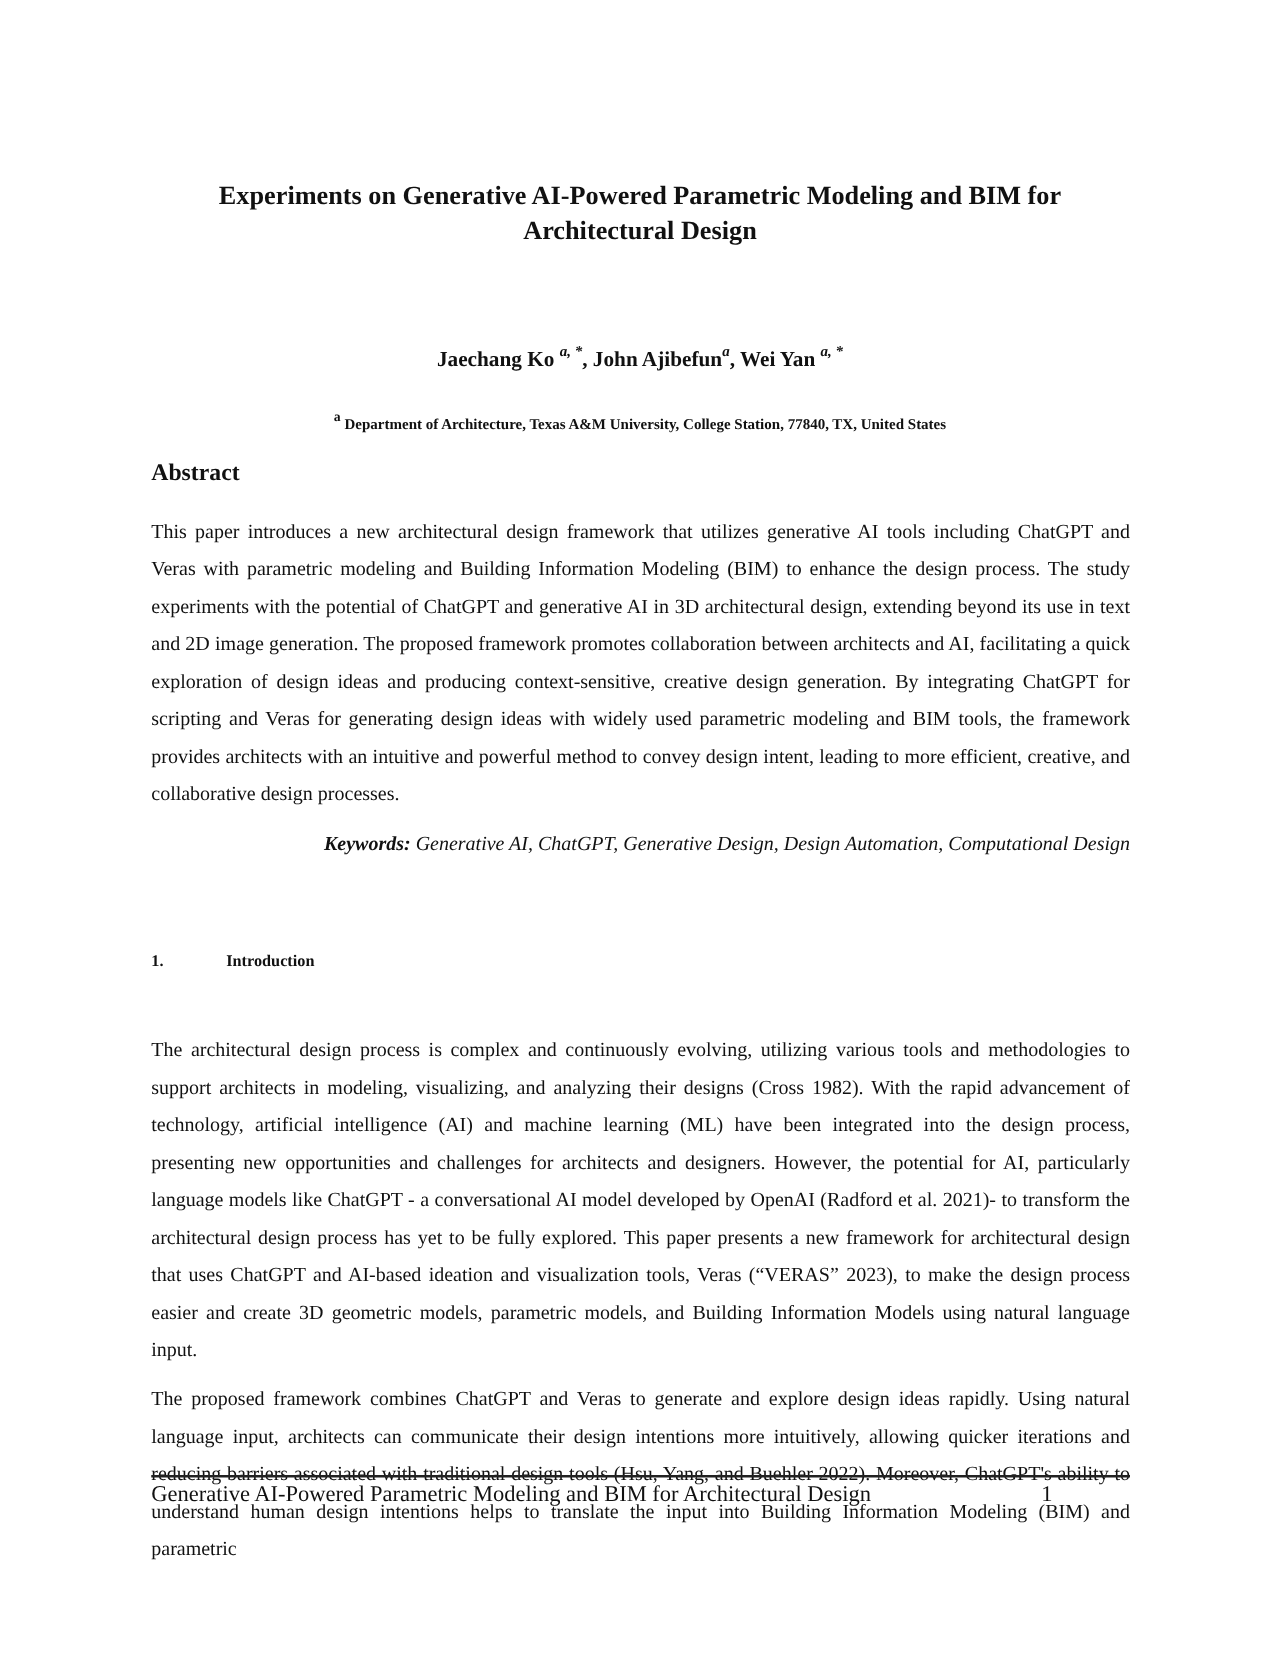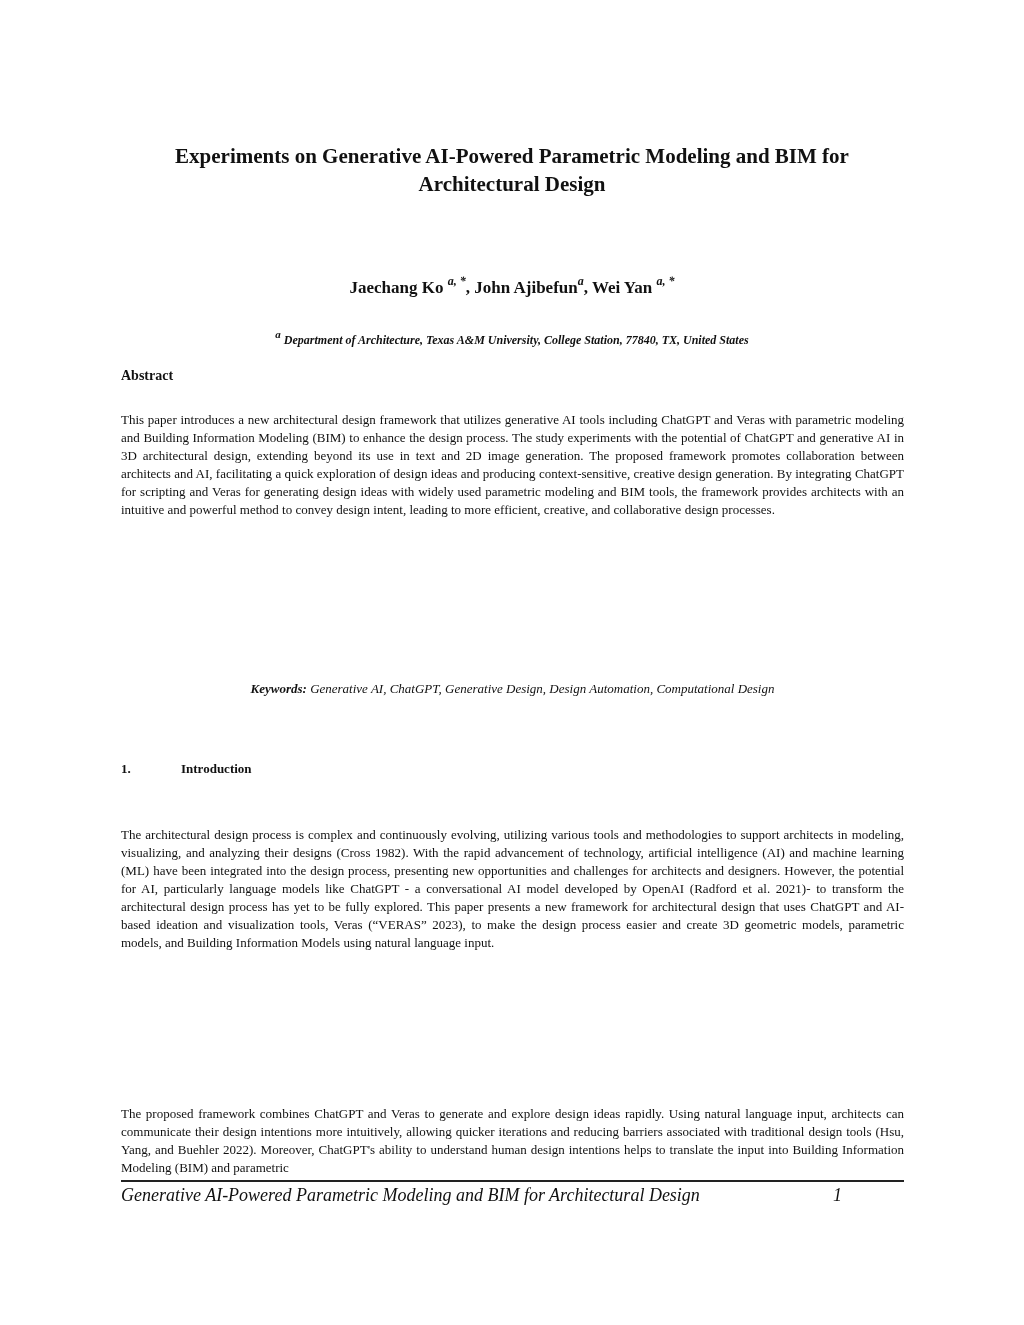--- a/index.html
+++ b/index.html
@@ -12,45 +12,45 @@
       position: absolute; left: 120px; top: 142px; width: 784px;
       text-align: center; font-weight: bold; font-size: 21px; line-height: 28px;
     }
     .authors {
       position: absolute; left: 120px; top: 268px; width: 784px;
       text-align: center; font-weight: bold; font-size: 17px; line-height: 26px;
     }
     .authors sup { font-size: 12px; font-style: italic; vertical-align: 8px; font-weight: bold; }
     .affil {
       position: absolute; left: 120px; top: 324px; width: 784px; text-align: center;
-      font-style: italic; font-weight: bold; font-size: 12px; line-height: 20px;
+      font-weight: bold; font-size: 12px; line-height: 20px;
     }
     .affil sup { font-size: 11px; vertical-align: 6px; }
     .abstract-h {
-      position: absolute; left: 121px; top: 368px; font-weight: bold; font-size: 14px;
+      position: absolute; left: 121px; top: 368px; font-weight: bold; font-size: 19px;
     }
     .para {
       position: absolute; left: 121px; width: 783px;
-      font-size: 13px; line-height: 18px; text-align: justify;
+      font-size: 16px; line-height: 30px; text-align: justify;
     }
     .abstract { top: 411px; }
-    .keywords { top: 680px; font-style: italic; text-align: center; }
+    .keywords { top: 661px; font-style: italic; text-align: right; }
     .keywords b { font-style: italic; }
     .sec-h {
       position: absolute; left: 121px; top: 761px; font-weight: bold; font-size: 13px;
     }
     .sec-h .num { display: inline-block; width: 60px; }
     .intro1 { top: 826px; }
     .intro2 { top: 1105px; }
     .footer-rule {
       position: absolute; left: 121px; top: 1180px; width: 783px; height: 2px; background: #222;
     }
     .footer {
       position: absolute; left: 121px; top: 1182px; width: 783px;
-      font-style: italic; font-size: 18px; line-height: 26px;
+      font-size: 18px; line-height: 26px;
     }
     .footer .pg { position: absolute; left: 712px; top: 0; }
   </style>
 </head>
 <body>
 
 <div class="page">
 
   <div class="title">Experiments on Generative AI-Powered Parametric Modeling and BIM for Architectural Design</div>
 

